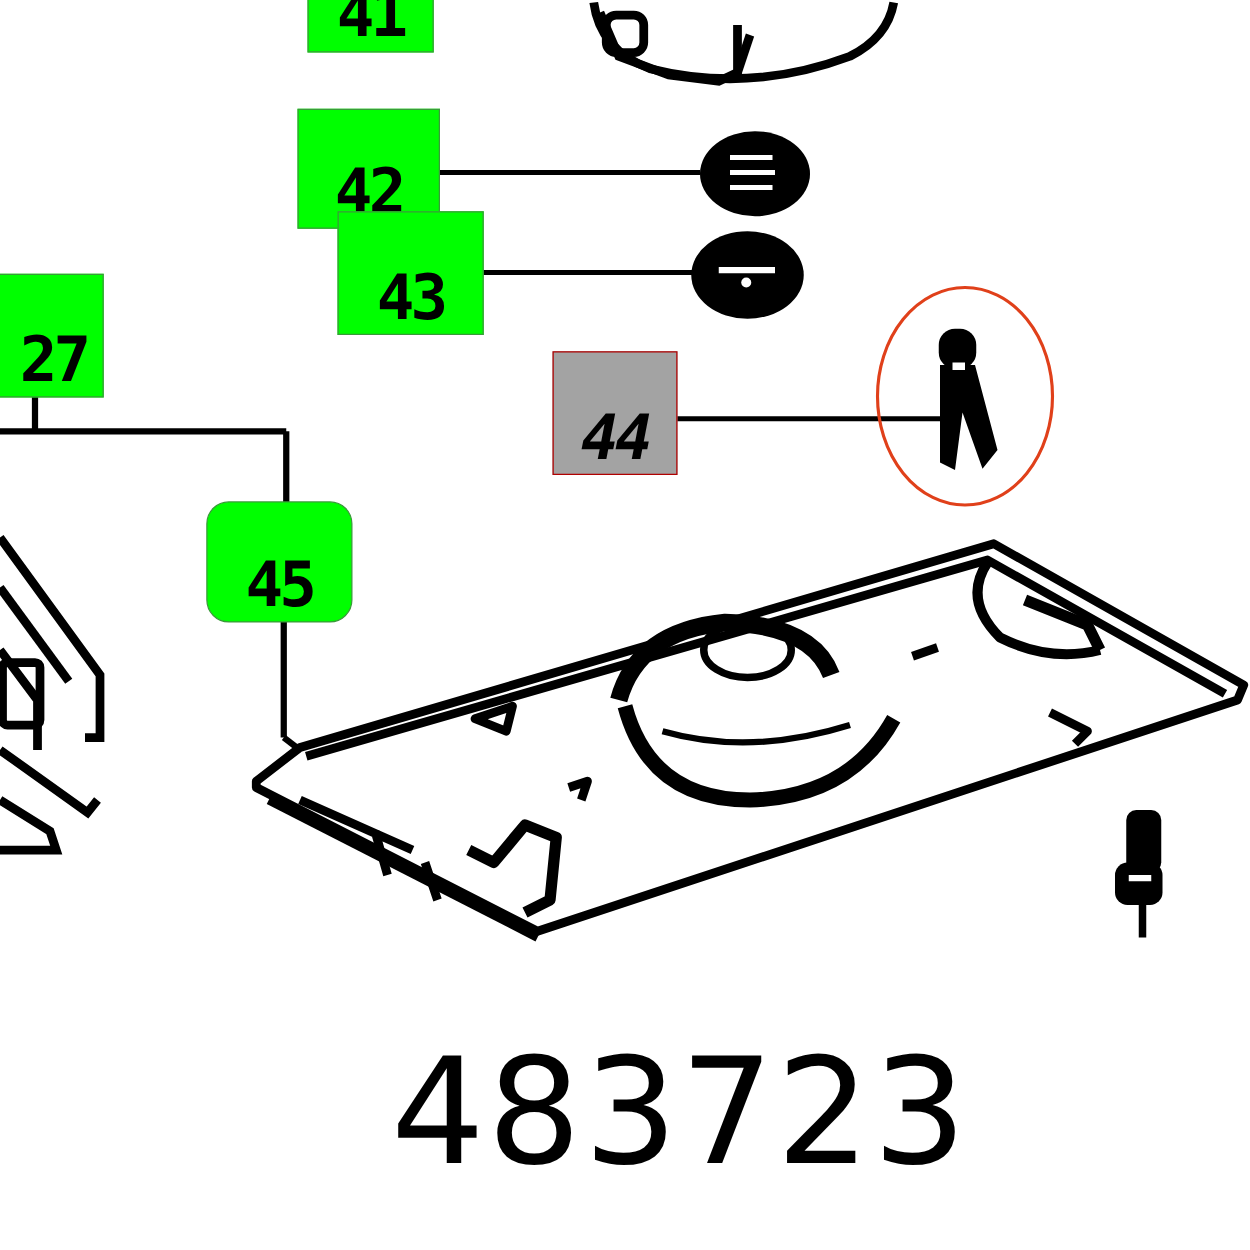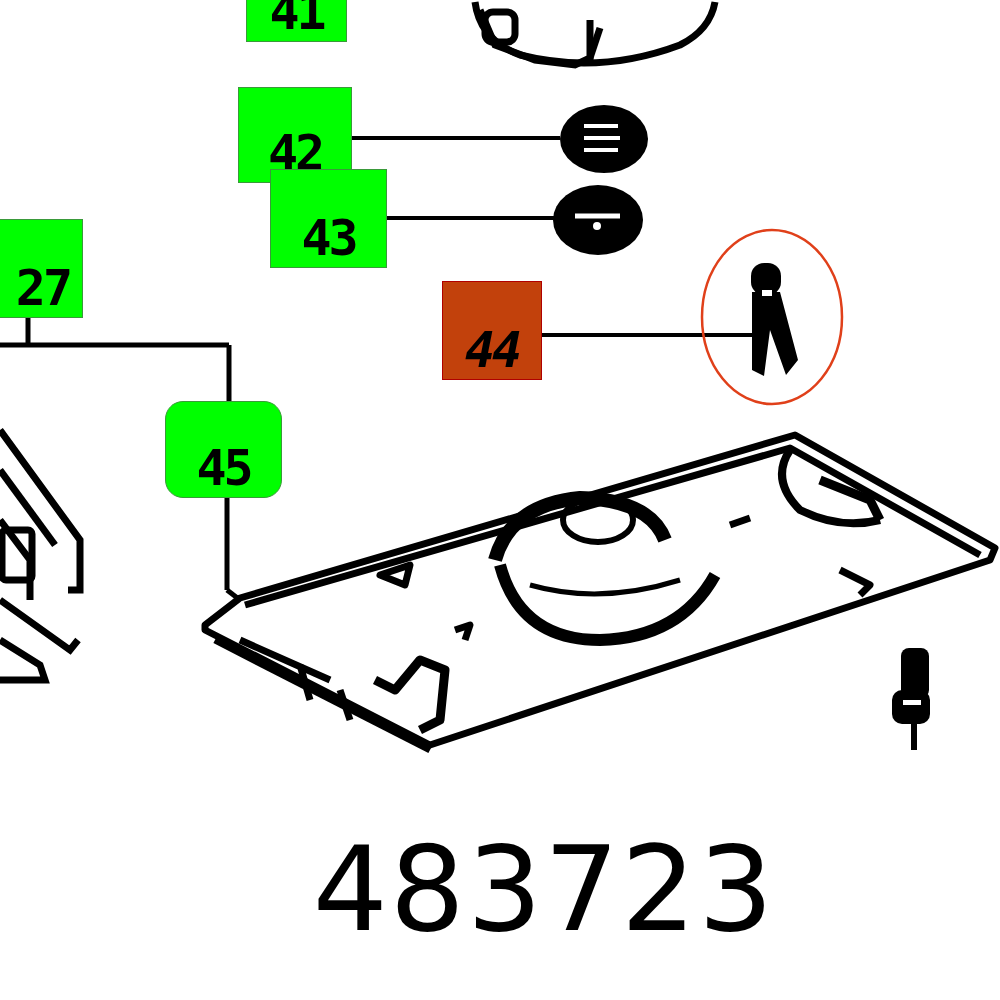--- a/index.html
+++ b/index.html
@@ -2,21 +2,21 @@
 <html><head>
 <meta charset="utf-8">
 <style>
   html, body { margin: 0; padding: 0; background: #ffffff; }
   body { width: 1000px; height: 1000px; position: relative; overflow: hidden; font-family: "DejaVu Sans", sans-serif; }
   .canvas { position: absolute; left: 0; top: 0; width: 1000px; height: 1000px; }
   .callout { position: absolute; display: flex; align-items: flex-end; justify-content: center;
     font-family: "DejaVu Sans Mono", monospace; font-size: 50px; font-weight: bold; color: #000;
     border: 1px solid #3a9a3a; box-sizing: border-box; letter-spacing: -3px; }
   .callout.green { background: #00ff00; }
-  .callout.red { background: #c2410c; border-color: #b00000; font-style: italic; }
+  .callout.red { background: #a3a3a3; border-color: #b00000; font-style: italic; }
   .partno { position: absolute; left: 0; width: 1000px; top: 820px; text-align: center;
     font-family: "DejaVu Sans", sans-serif; font-size: 118px; color: #000; letter-spacing: 2px; padding-left: 44px; }
 </style>
 </head>
 <body>
 
 <svg class="canvas" viewBox="0 0 1000 1000" xmlns="http://www.w3.org/2000/svg">
 
   <g fill="none" stroke="#000" stroke-width="7">
     <path d="M475 2 Q480 40 520 55 Q600 75 680 45 Q710 30 715 2"></path>

